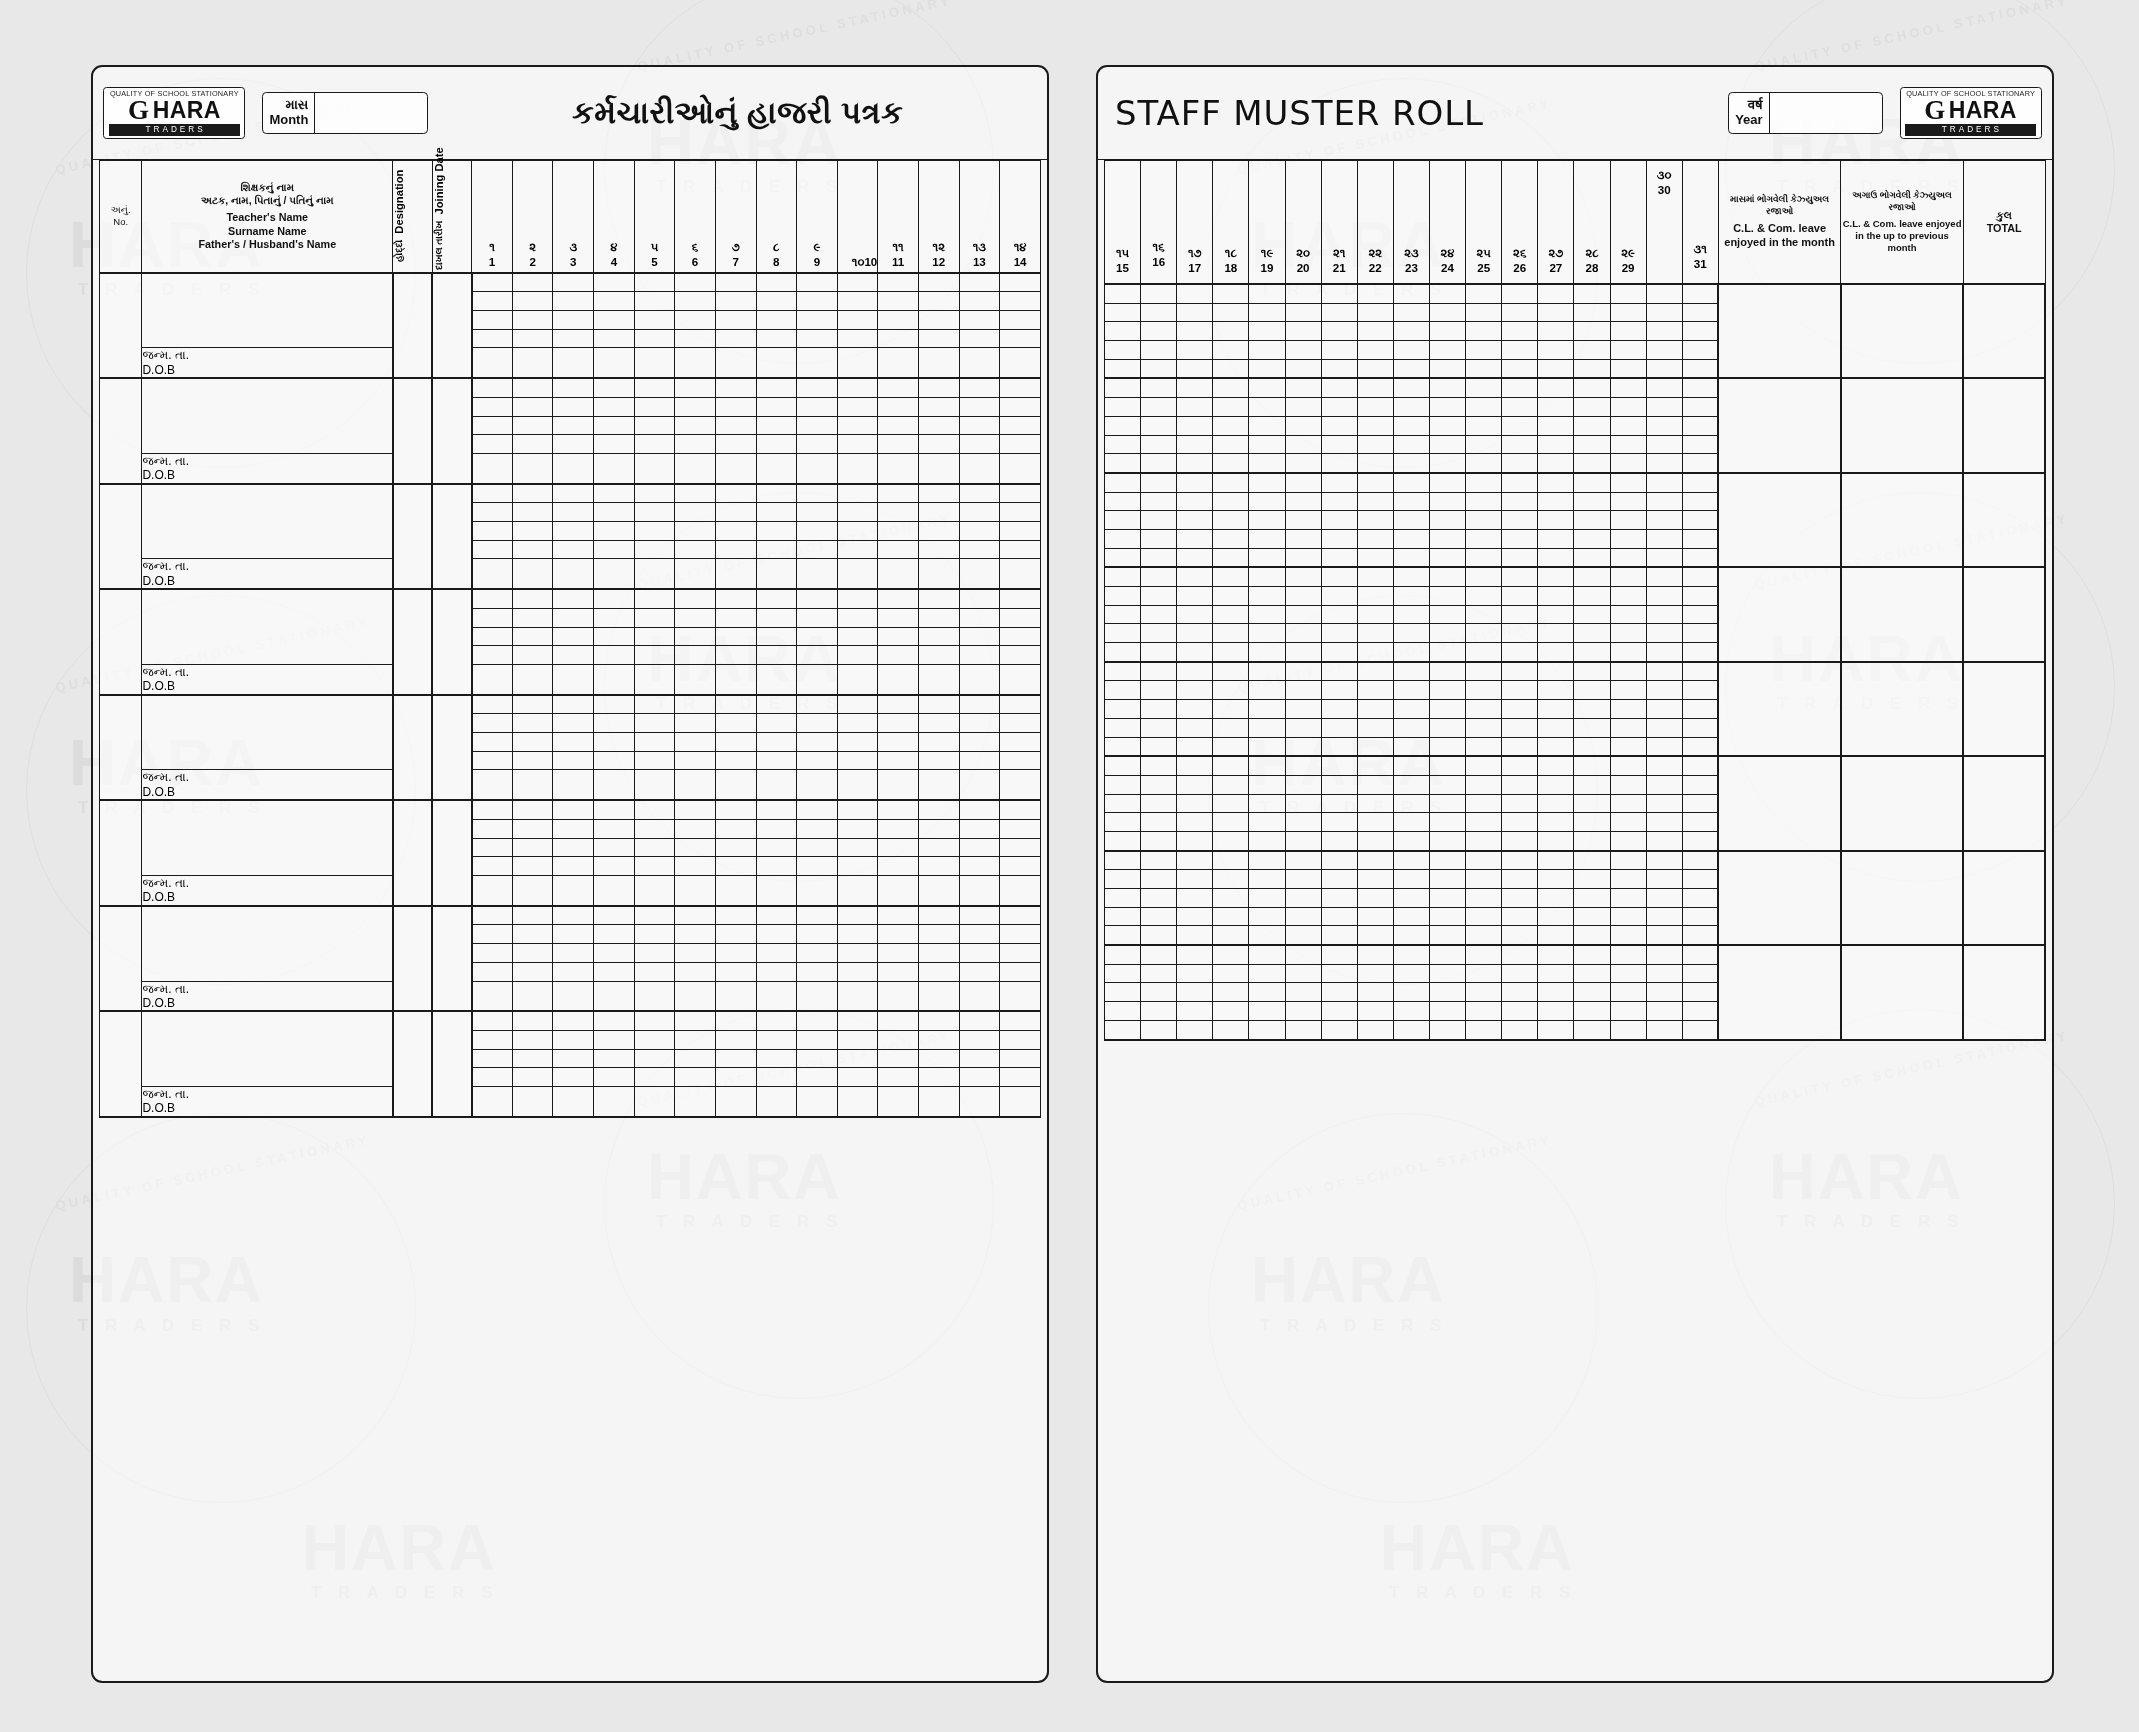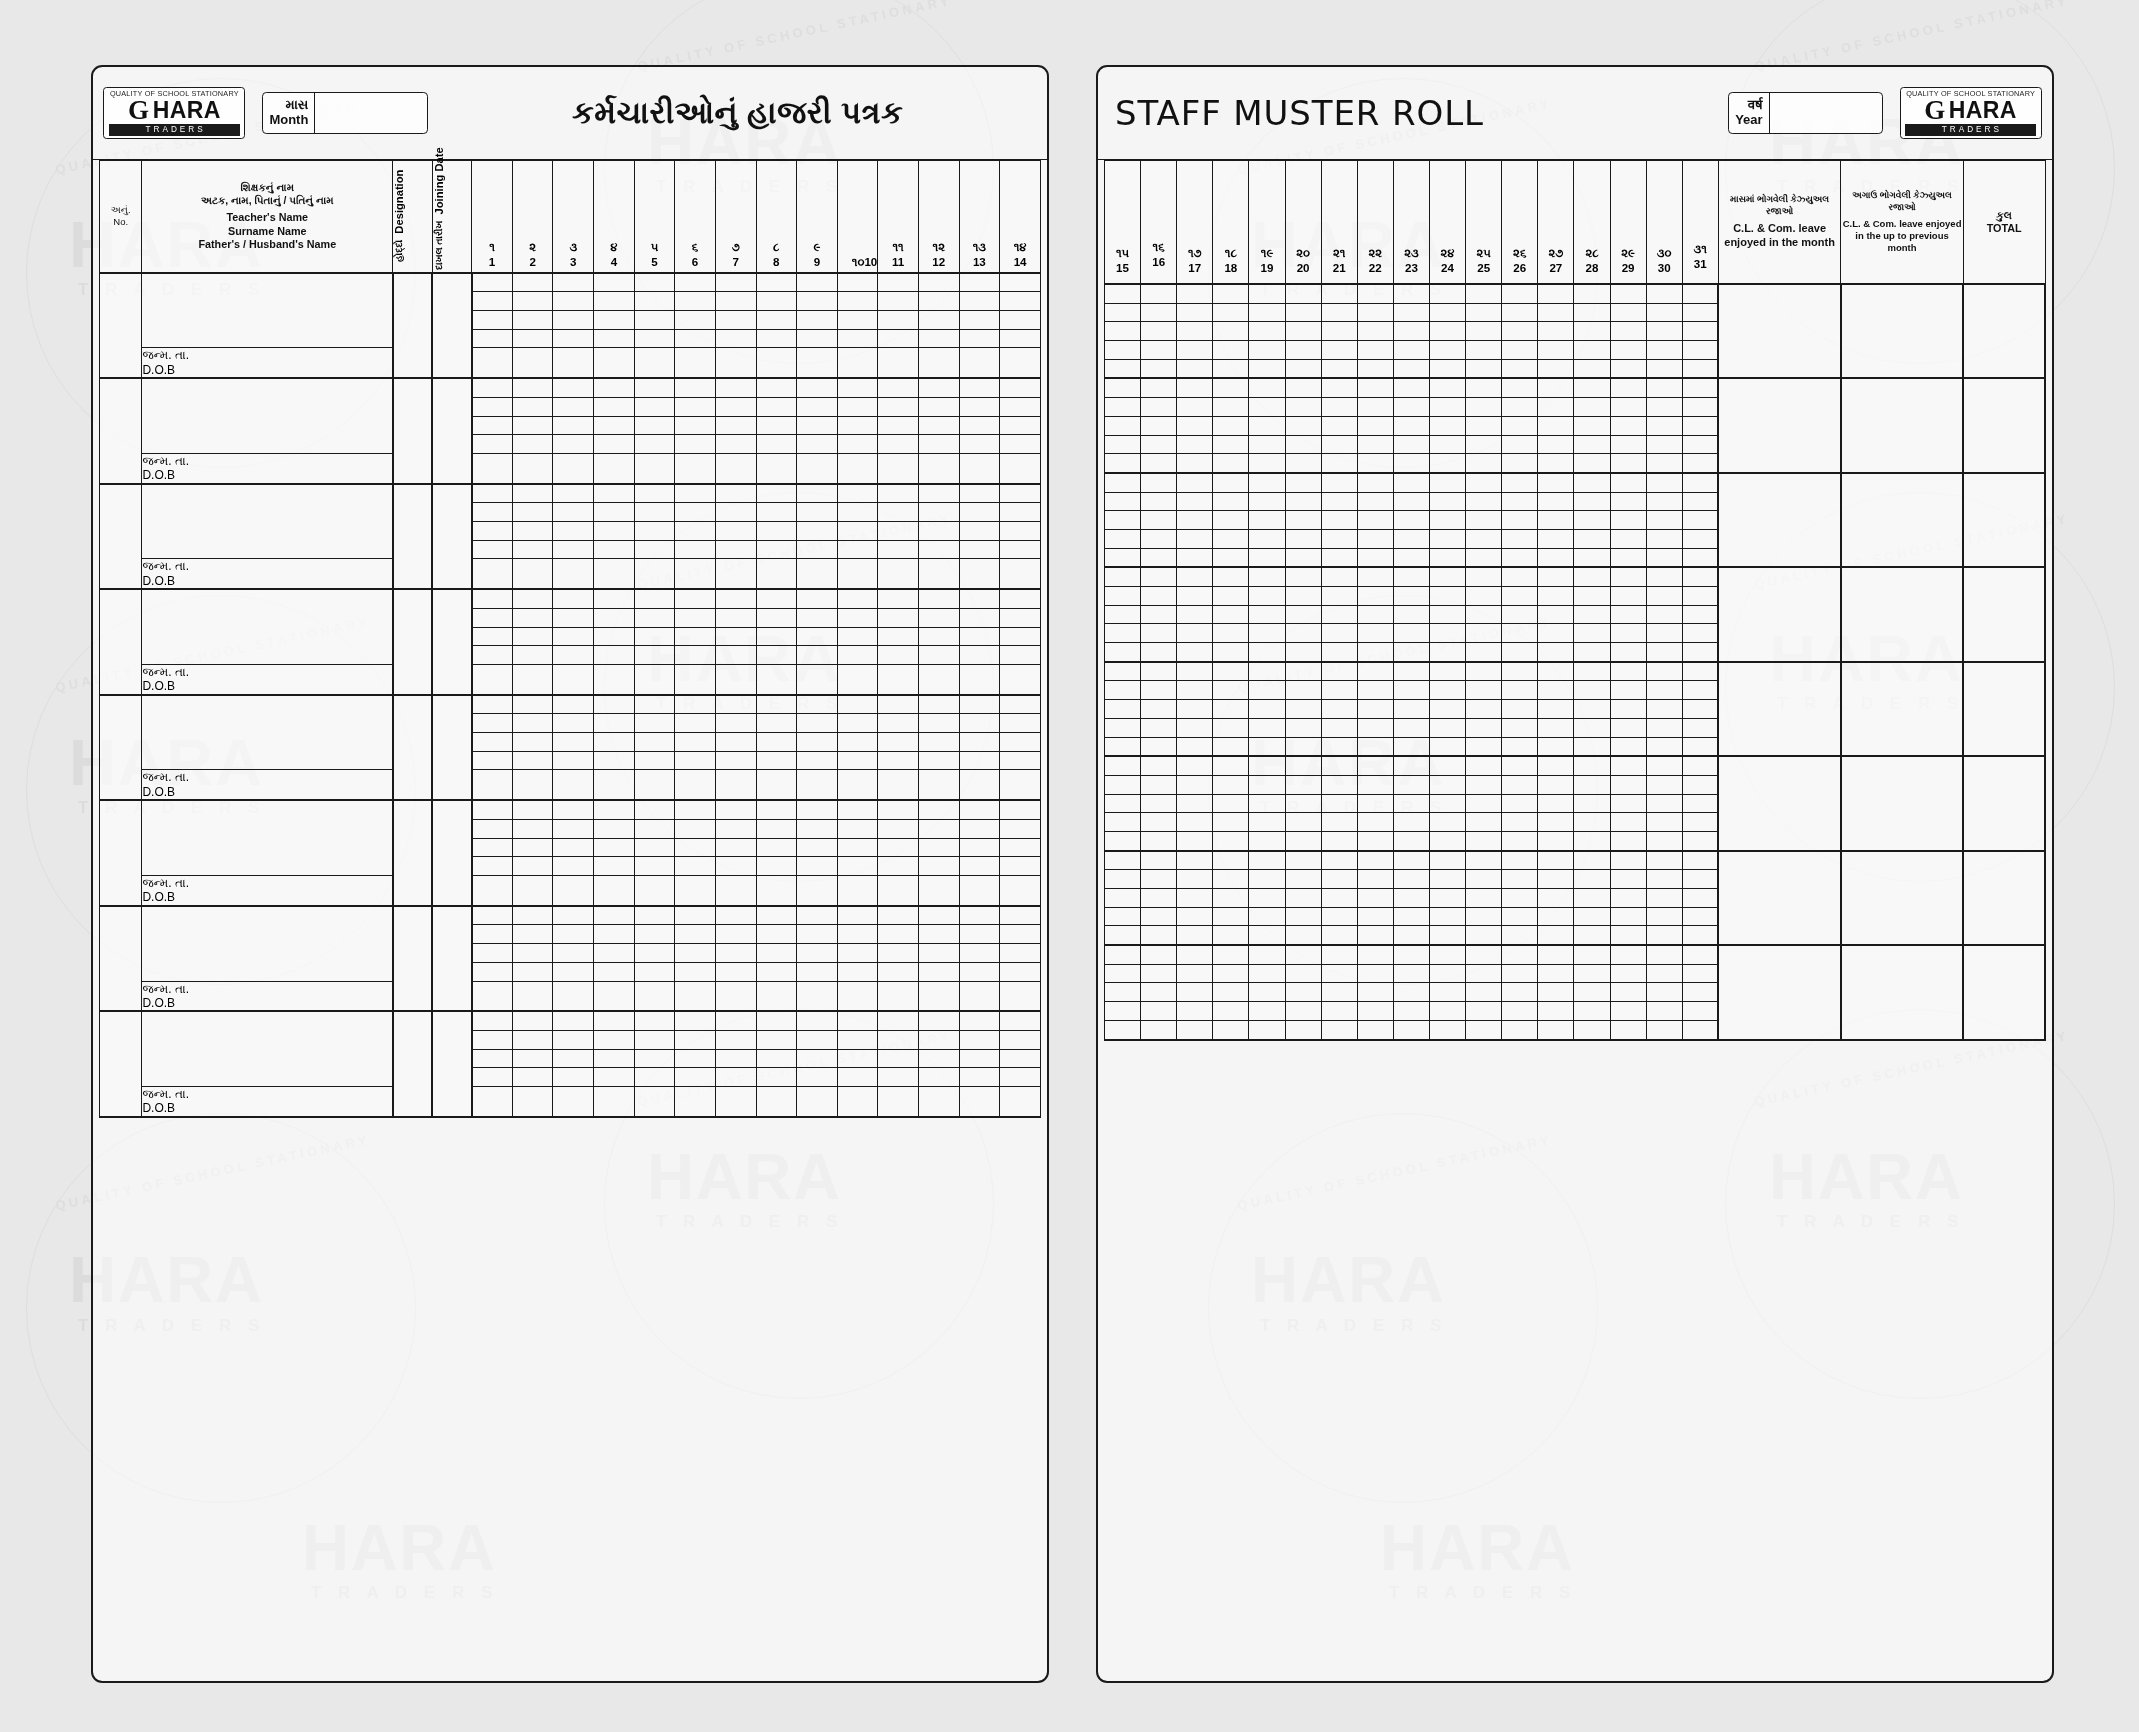--- a/index.html
+++ b/index.html
@@ -1282,21 +1282,21 @@
                 <div class="daynum">28</div>
               </div>
             </td>
             <td class="shade">
               <div style="height:108px;display:flex;flex-direction:column;justify-content:flex-end;align-items:center;padding-bottom:2.6px">
                 <div class="daynum">૨૯</div>
                 <div class="daynum">29</div>
               </div>
             </td>
             <td class="shade">
-              <div style="height:108px;display:flex;flex-direction:column;justify-content:flex-end;align-items:center;padding-bottom:2.6px">
+              <div style="height:108px;display:flex;flex-direction:column;justify-content:flex-start;align-items:center;padding-bottom:2.6px">
                 <div class="daynum">૩૦</div>
                 <div class="daynum">30</div>
               </div>
             </td>
             <td class="shade">
               <div style="height:108px;display:flex;flex-direction:column;justify-content:flex-end;align-items:center;padding-bottom:9px">
                 <div class="daynum">૩૧</div>
                 <div class="daynum">31</div>
               </div>
             </td>

